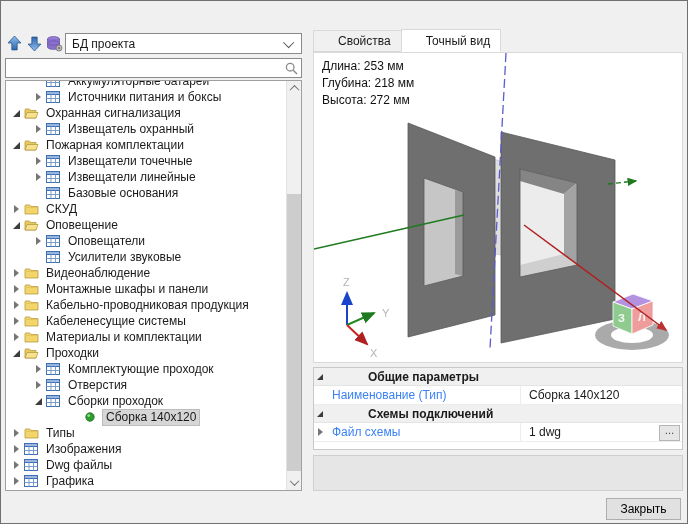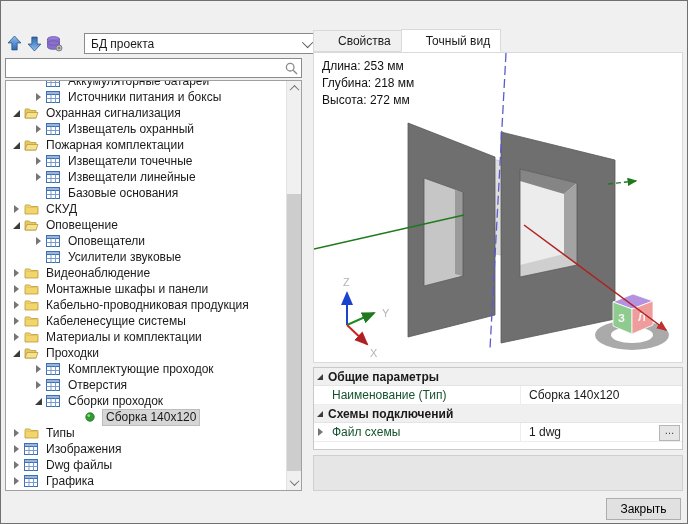--- a/index.html
+++ b/index.html
@@ -19,21 +19,21 @@
   .glyph-min{width:11px;height:1px;background:#444;}
   .glyph-max{width:9px;height:9px;border:1px solid #444;}
   .glyph-close{position:relative;width:12px;height:12px;}
   .glyph-close::before,.glyph-close::after{content:"";position:absolute;left:-1px;top:5px;width:14px;height:1.4px;background:#444;}
   .glyph-close::before{transform:rotate(45deg);}
   .glyph-close::after{transform:rotate(-45deg);}
 
   
   .tb-btn{position:absolute;width:19px;height:19px;top:33px;display:flex;align-items:center;justify-content:center;}
   .combo{position:absolute;left:64px;top:32px;width:237px;height:21px;background:#fff;border:1px solid #8a8a8a;
-    box-sizing:border-box;display:flex;align-items:center;padding-left:6px;margin-left:19px;}
+    box-sizing:border-box;display:flex;align-items:center;padding-left:6px;}
   .combo .chev{margin-left:auto;margin-right:7px;width:7px;height:7px;border-left:1.4px solid #555;border-bottom:1.4px solid #555;transform:rotate(-45deg) translateY(-2px);}
   .searchbox{position:absolute;left:4px;top:57px;width:297px;height:20px;background:#fff;border:1px solid #8a8a8a;box-sizing:border-box;}
   .searchbox input{position:absolute;left:2px;top:1px;width:270px;height:16px;border:none;outline:none;font:inherit;background:transparent;}
   .search-ic{position:absolute;right:3px;top:3px;}
 
   
   .tree{position:absolute;left:4px;top:79px;width:297px;height:411px;background:#fff;border:1px solid #a0a0a0;box-sizing:border-box;overflow:hidden;}
   .tree-inner{position:absolute;left:0;top:-8px;right:15px;}
   .tree-row{height:16px;display:flex;align-items:center;white-space:nowrap;}
   .tree-row[data-level="0"]{padding-left:4px;}
@@ -60,26 +60,26 @@
   .tab.active{background:#fff;border-bottom:1px solid #fff;position:relative;z-index:2;padding-top:4px;}
 
   
   .viewport{position:absolute;left:312px;top:51px;width:370px;height:311px;background:#fff;
     border:1px solid #d9d9d9;box-sizing:border-box;padding-left:24px;}
   .dims{position:absolute;left:8px;top:5px;line-height:17px;color:#111;z-index:3;}
   .scene{position:absolute;left:0;top:0;}
 
   
   .propgrid{position:absolute;left:312px;top:366px;width:370px;height:83px;background:#fff;border:1px solid #c8c8c8;box-sizing:border-box;}
-  .pg-header{height:17px;background:#f0f0f0;display:flex;align-items:center;font-weight:bold;border-bottom:1px solid #e4e4e4;}
+  .pg-header{height:17px;background:#f0f0f0;display:flex;align-items:center;font-weight:bold;border-bottom:1px solid #e4e4e4;gap:40px;}
   .pg-row{height:18px;display:flex;align-items:center;border-bottom:1px solid #ededed;position:relative;}
   .pg-gutter{width:14px;flex:0 0 auto;position:relative;height:100%;}
   .pg-tri-open{position:absolute;left:3px;top:6px;border-bottom:6px solid #3c3c3c;border-left:6px solid transparent;}
   .pg-tri-closed{position:absolute;left:4px;top:5px;border-left:5px solid #767676;border-top:4px solid transparent;border-bottom:4px solid transparent;}
-  .pg-label{flex:0 0 auto;width:188px;padding-left:4px;color:#14532d;}
+  .pg-label{flex:0 0 auto;width:188px;padding-left:4px;color:#3b82f6;}
   .pg-value{flex:1;padding-left:8px;border-left:1px solid #ededed;height:100%;display:flex;align-items:center;}
   .browse-btn{position:absolute;right:2px;top:2px;width:19px;height:14px;background:#e6e6e6;border:1px solid #b5b5b5;
     font-size:10px;line-height:10px;text-align:center;color:#333;}
   .descbox{position:absolute;left:312px;top:454px;width:370px;height:36px;background:#e6e6e6;border:1px solid #cfcfcf;box-sizing:border-box;}
 
   
   .close-btn{position:absolute;right:6px;top:497px;width:75px;height:22px;background:#e1e1e1;border:1px solid #adadad;
     font:inherit;display:flex;align-items:center;justify-content:center;box-sizing:border-box;text-align:center;}
 </style>
 </head>

